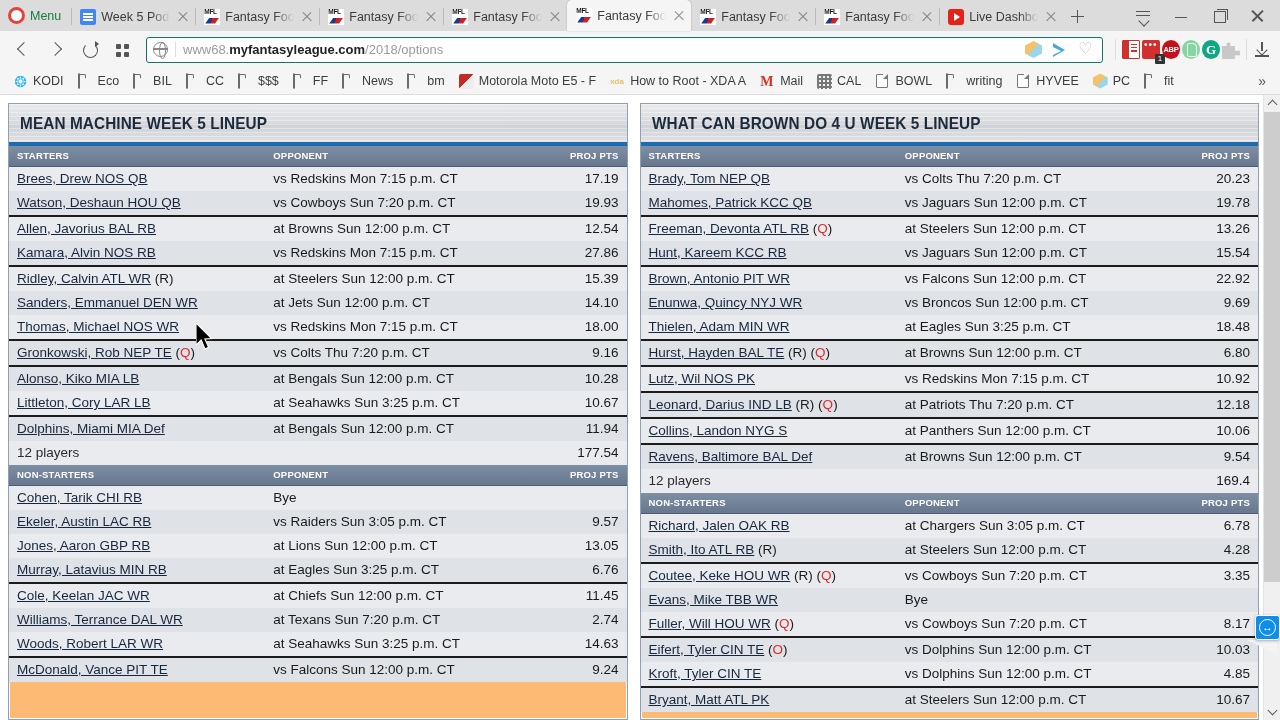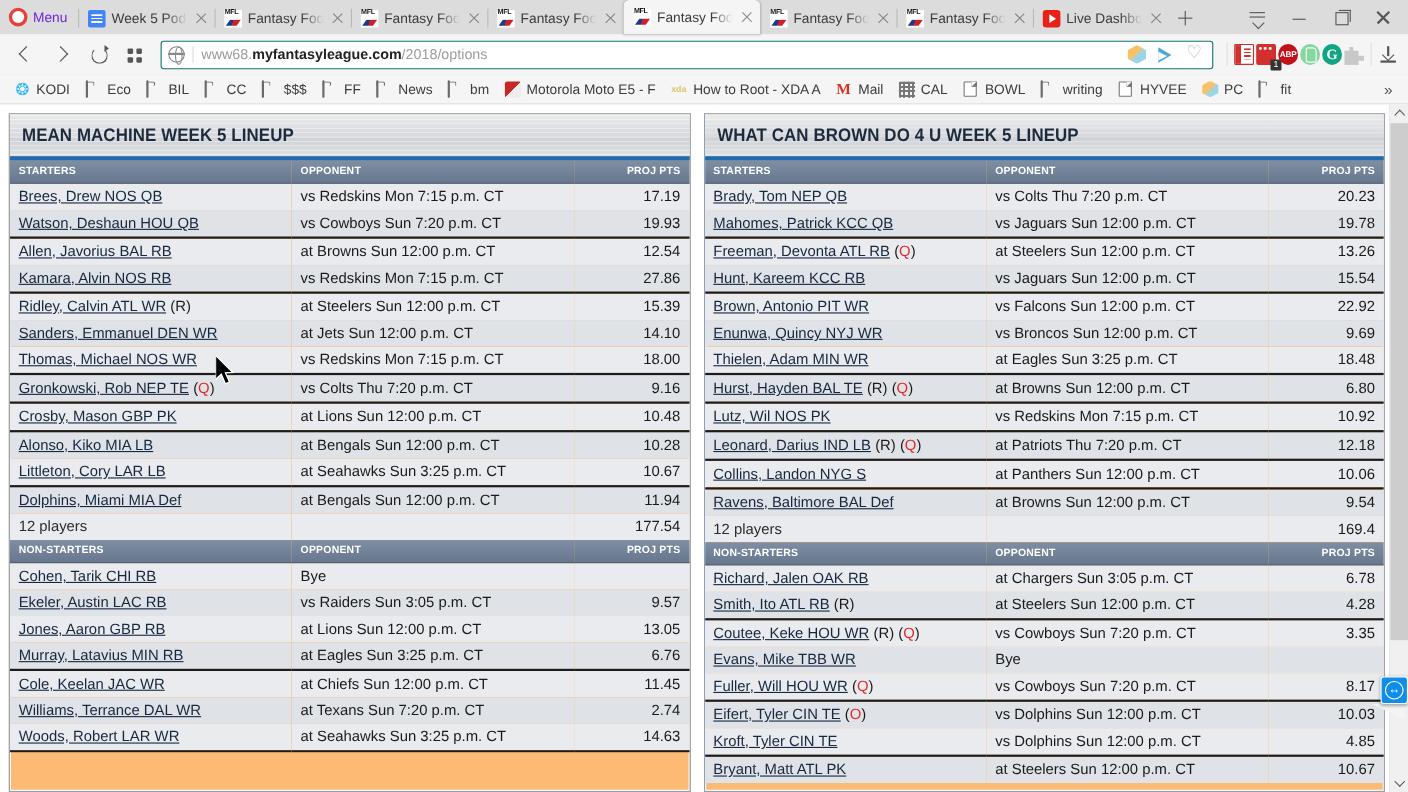--- a/index.html
+++ b/index.html
@@ -12,21 +12,21 @@
 
   
   .browser { width: 1280px; height: 720px; display: flex; flex-direction: column; background: #dcdcdc; }
 
   .tabstrip {
     height: 31px; background: #dcdcdc; display: flex; align-items: flex-end;
     position: relative; flex: 0 0 31px;
   }
   .opera-menu {
     display: flex; align-items: center; gap: 5px; height: 31px;
-    padding: 0 10px 0 8px; font-size: 12.5px; color: #6d28d9;
+    padding: 0 10px 0 8px; font-size: 12.5px; color: #15803d;
   }
   .opera-logo {
     width: 17px; height: 17px; border-radius: 50%;
     border: 3px solid #e8413c; background: #fff;
     box-sizing: border-box;
   }
   .tab {
     position: relative; height: 29px; display: flex; align-items: center;
     gap: 5px; padding: 0 4px 0 9px; min-width: 0; color: #3b3b3b;
     font-size: 12.5px; max-width: 124px;
@@ -563,25 +563,20 @@
                   <tr class="r-odd grpend">
                     <td class="nm"><span class="plink">Thomas, Michael NOS WR</span></td>
                     <td class="opp">vs Redskins Mon 7:15 p.m. CT</td>
                     <td class="pts">18.00</td>
                   </tr>
                   <tr class="r-even grpend">
                     <td class="nm"><span class="plink">Gronkowski, Rob NEP TE</span> <span>(<span class="tag-q">Q</span>)</span></td>
                     <td class="opp">vs Colts Thu 7:20 p.m. CT</td>
                     <td class="pts">9.16</td>
                   </tr>
-                  <tr class="r-odd grpend">
-                    <td class="nm"><span class="plink">Crosby, Mason GBP PK</span></td>
-                    <td class="opp">at Lions Sun 12:00 p.m. CT</td>
-                    <td class="pts">10.48</td>
-                  </tr>
                   <tr class="r-even">
                     <td class="nm"><span class="plink">Alonso, Kiko MIA LB</span></td>
                     <td class="opp">at Bengals Sun 12:00 p.m. CT</td>
                     <td class="pts">10.28</td>
                   </tr>
                   <tr class="r-odd grpend">
                     <td class="nm"><span class="plink">Littleton, Cory LAR LB</span></td>
                     <td class="opp">at Seahawks Sun 3:25 p.m. CT</td>
                     <td class="pts">10.67</td>
                   </tr>
@@ -638,20 +633,25 @@
                   </tr>
                   <tr class="r-even">
                     <td class="nm"><span class="plink">Williams, Terrance DAL WR</span></td>
                     <td class="opp">at Texans Sun 7:20 p.m. CT</td>
                     <td class="pts">2.74</td>
                   </tr>
                   <tr class="r-odd grpend">
                     <td class="nm"><span class="plink">Woods, Robert LAR WR</span></td>
                     <td class="opp">at Seahawks Sun 3:25 p.m. CT</td>
                     <td class="pts">14.63</td>
+                  </tr>
+                  <tr class="r-even">
+                    <td class="nm"><span class="plink">McDonald, Vance PIT TE</span></td>
+                    <td class="opp">vs Falcons Sun 12:00 p.m. CT</td>
+                    <td class="pts">9.24</td>
                   </tr>
                 </tbody>
               </table>
             </div>
           </div>
           <div class="panel">
             <div class="panel-title">
               <h1>WHAT CAN BROWN DO 4 U WEEK 5 LINEUP</h1>
             </div>
             <div class="cut">

